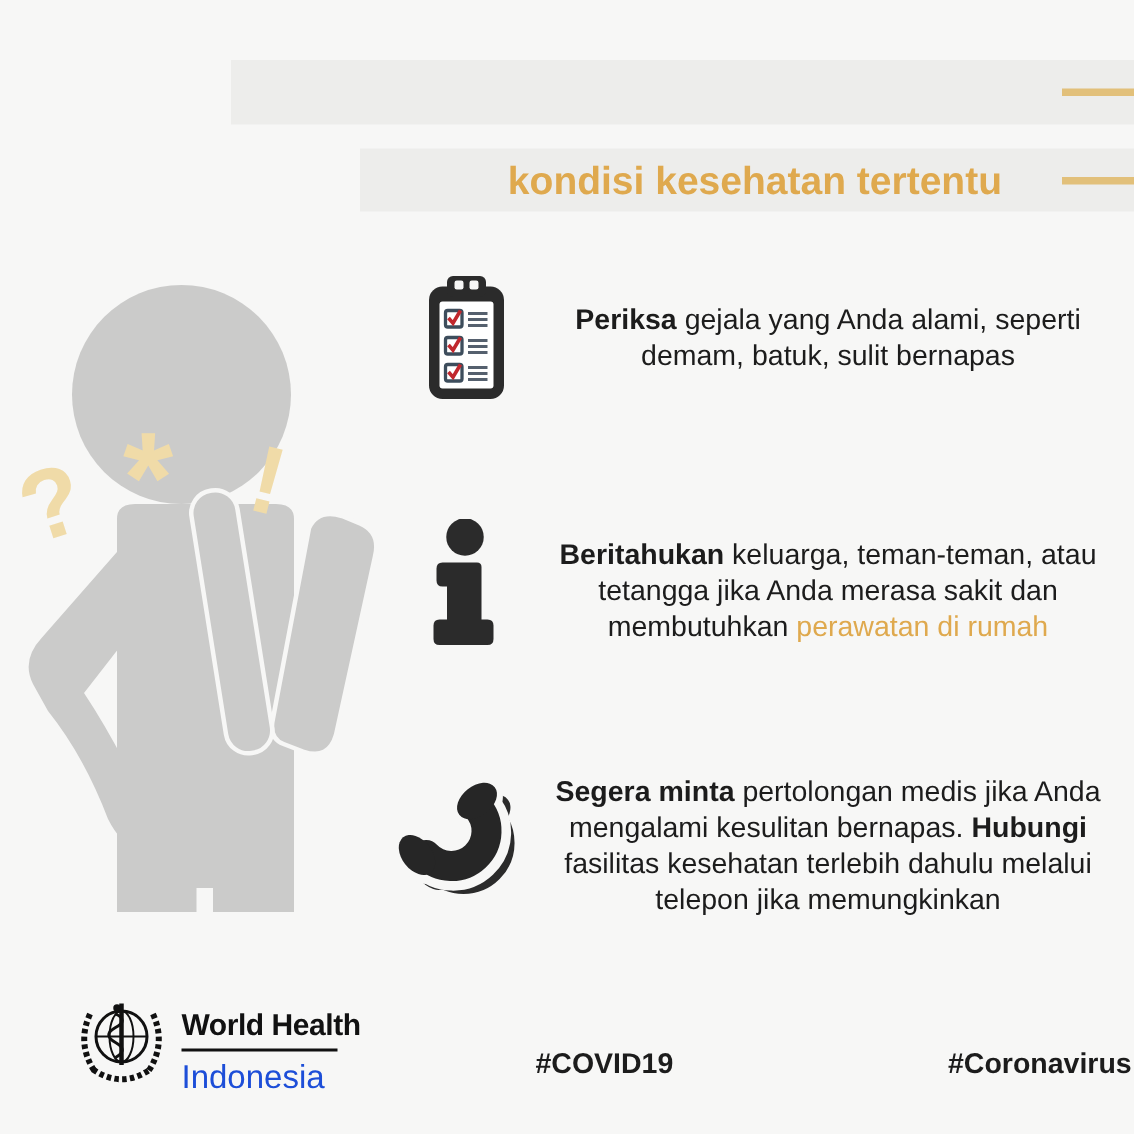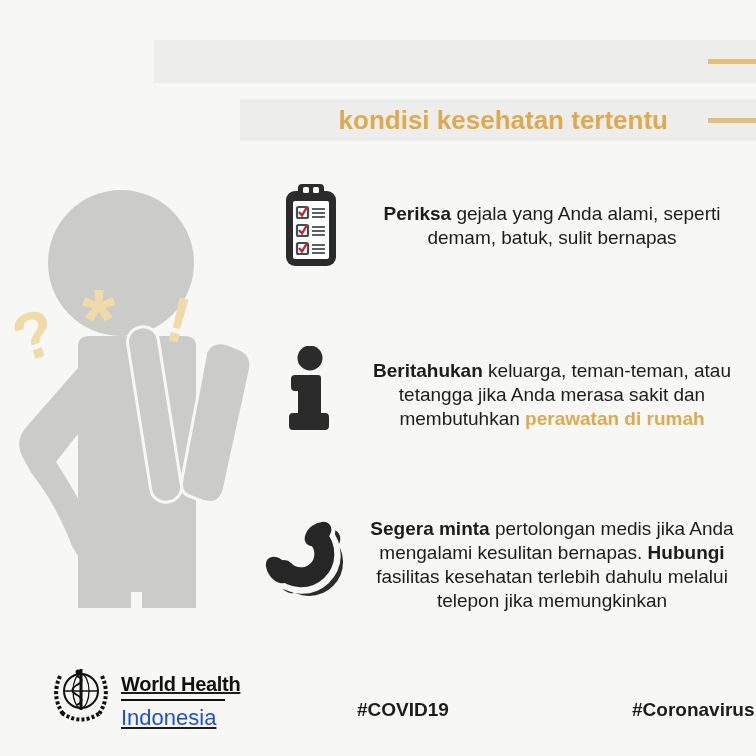--- a/index.html
+++ b/index.html
@@ -23,27 +23,27 @@
   .symbol{position:absolute;font-weight:bold;color:#F0DBA8;line-height:1;}
   #symbol-question{left:14px;top:162px;font-size:66px;transform:rotate(-18deg);}
   #symbol-asterisk{left:82px;top:136px;font-size:86px;}
   #symbol-exclamation{left:168px;top:148px;font-size:64px;transform:rotate(14deg);}
   
   .item-text{position:absolute;left:350px;width:404px;font-size:19px;line-height:24px;text-align:center;}
   #item1-text{top:202px;}
   #item2-text{top:359px;}
   #item3-text{top:517px;}
   .b{font-weight:bold;}
-  .gold-bold{color:#DFA94E;font-weight:bold;}
+  .gold-bold{color:#DFA94E;font-weight:normal;}
   .item-icon{position:absolute;}
   #clipboard-icon{left:284px;top:184px;}
   #info-icon{left:286px;top:346px;}
   #phone-icon{left:264px;top:508px;}
   
-  #who-logo{position:absolute;left:50px;top:664px;display:flex;align-items:flex-start;text-decoration:underline;}
+  #who-logo{position:absolute;left:50px;top:664px;display:flex;align-items:flex-start;}
   #who-text{margin-left:9px;padding-top:10px;}
   .who-name{font-size:20px;font-weight:bold;line-height:21px;color:#111;letter-spacing:-0.3px;}
   .who-divider{width:104px;height:2px;background:#111;margin:4px 0 4px 0;}
   .who-region{font-size:22px;color:#1d4ed8;}
   .hashtag{position:absolute;top:699px;font-size:19px;font-weight:bold;color:#1C1C1C;text-align:center;}
   #hashtag-covid{left:357px;}
   #hashtag-corona{left:632px;}
 </style>
 </head>
 <body>

